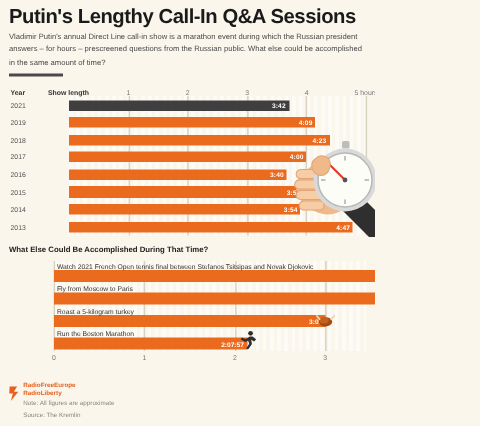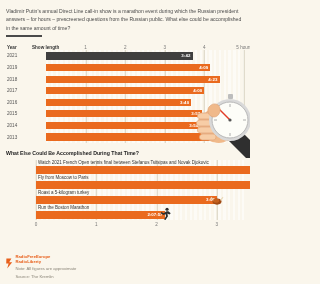--- a/index.html
+++ b/index.html
@@ -76,20 +76,21 @@
   .footer { position: absolute; left: 6px; bottom: 4px; display: flex; gap: 2.5px; align-items: flex-start;}
   .logo-mark { width: 7px; height: 11px; flex: none; margin-top: 0.5px;}
   .brand { font-size: 4.2px; font-weight: bold; color: #e8601c; line-height: 1.18; }
   .note { font-size: 4.2px; color: #8a8578; line-height: 1.45; margin-top: 1.5px;}
 </style>
 </head>
 <body>
 
 <div class="page">
 
+  <div class="title">Putin's Lengthy Call-In Q&amp;A Sessions</div>
   <div class="subtitle">Vladimir Putin's annual Direct Line call-in show is a marathon event during which the Russian president answers – for hours – prescreened questions from the Russian public. What else could be accomplished in the same amount of time?</div>
   <div class="rule"></div>
 
   <div class="chart">
     <div class="hdr">
       <div class="year-h">Year</div>
       <div class="len-h">Show length</div>
       <div class="axis-area" id="top-axis">
           <div class="tick-lbl" style="left: 20%;">1</div>
           <div class="tick-lbl" style="left: 40%;">2</div>

